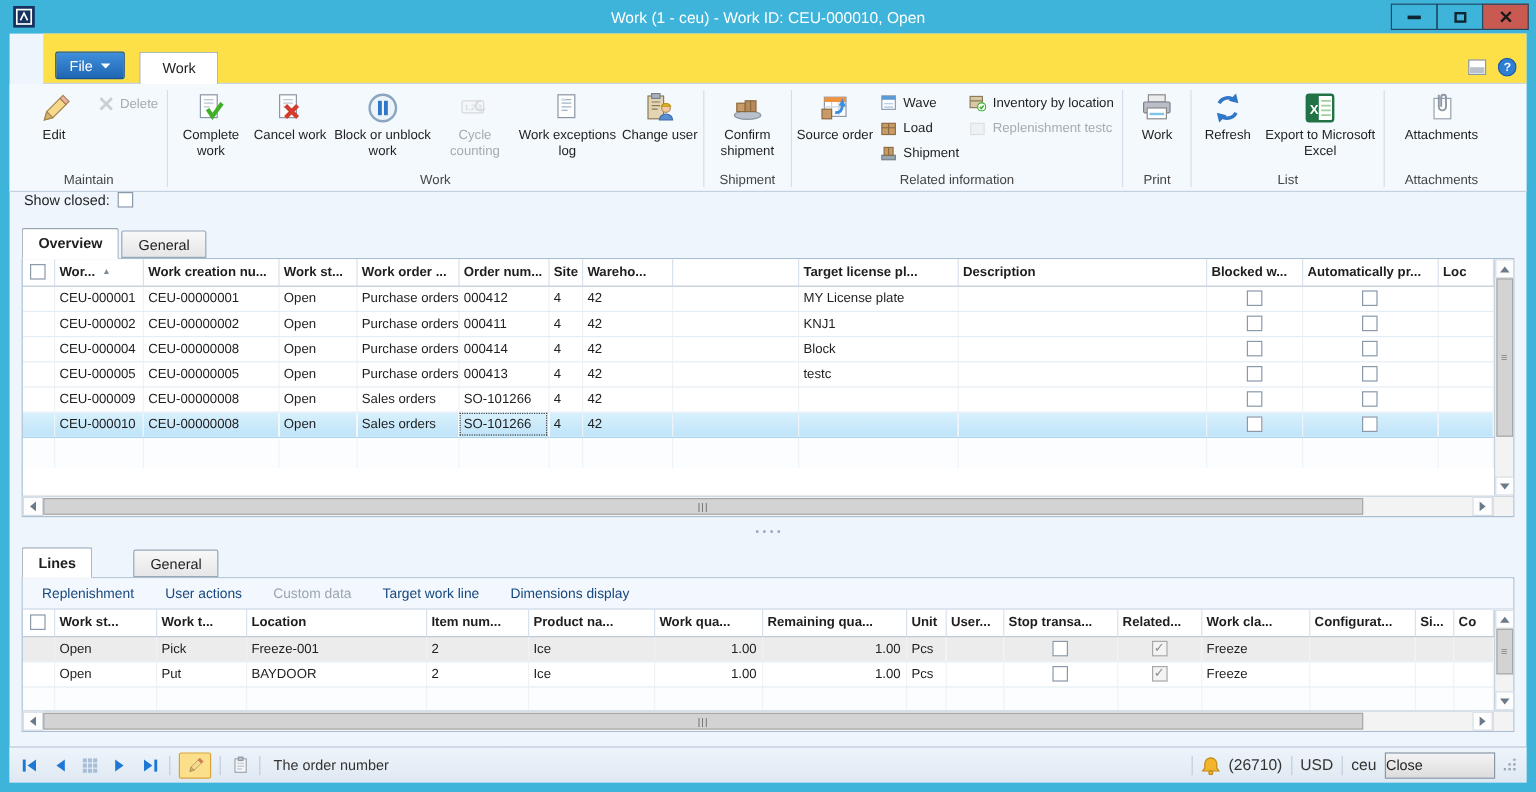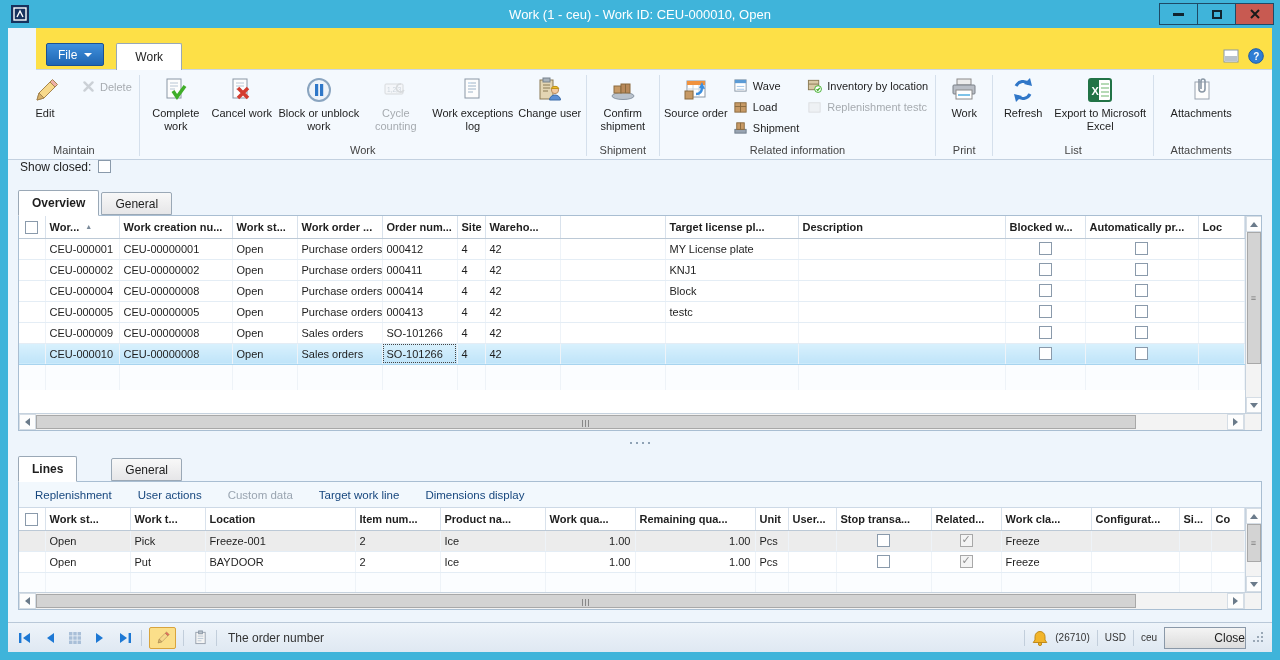--- a/index.html
+++ b/index.html
@@ -92,22 +92,22 @@
 .linkbar .link{color:#17477e;font-size:11.5px;}
 .linkbar .link.disabled{color:#9aa5b1;}
 
 
 .statusbar{height:30px;background:linear-gradient(#eef4fa,#dfe8f2);border-top:1px solid #b9c8d8;display:flex;align-items:center;padding:0 8px;gap:7px;flex:none;}
 .ssep{width:1px;height:16px;background:#c2cedb;flex:none;}
 .navbtn{display:flex;align-items:center;justify-content:center;width:18px;height:20px;}
 .pencil-btn{width:27px;height:22px;background:#fbdf8a;border:1px solid #d9a43c;border-radius:2px;display:flex;align-items:center;justify-content:center;}
 .hint{font-size:12px;color:#333;margin-left:4px;}
 .sb-right{margin-left:auto;display:flex;align-items:center;gap:7px;}
-.sb-text{font-size:10px;color:#333;}
-.close-btn{width:82px;height:22px;background:linear-gradient(#f4f4f4,#dcdcdc);border:1px solid #8a98a8;display:flex;align-items:center;justify-content:flex-end;font-size:12px;padding-left:32px;}
+.sb-text{font-size:13px;color:#333;}
+.close-btn{width:92px;height:22px;background:linear-gradient(#f4f4f4,#dcdcdc);border:1px solid #8a98a8;display:flex;align-items:center;justify-content:flex-start;font-size:12px;}
 </style>
 </head>
 <body>
 
 <div class="window">
 
   <div class="titlebar">
     <svg class="app-icon" viewBox="0 0 20 20">
         <rect x="1" y="1" width="18" height="18" fill="#17325e"></rect>
         <rect x="4" y="4" width="12" height="12" fill="none" stroke="#fff" stroke-width="1.4"></rect>

